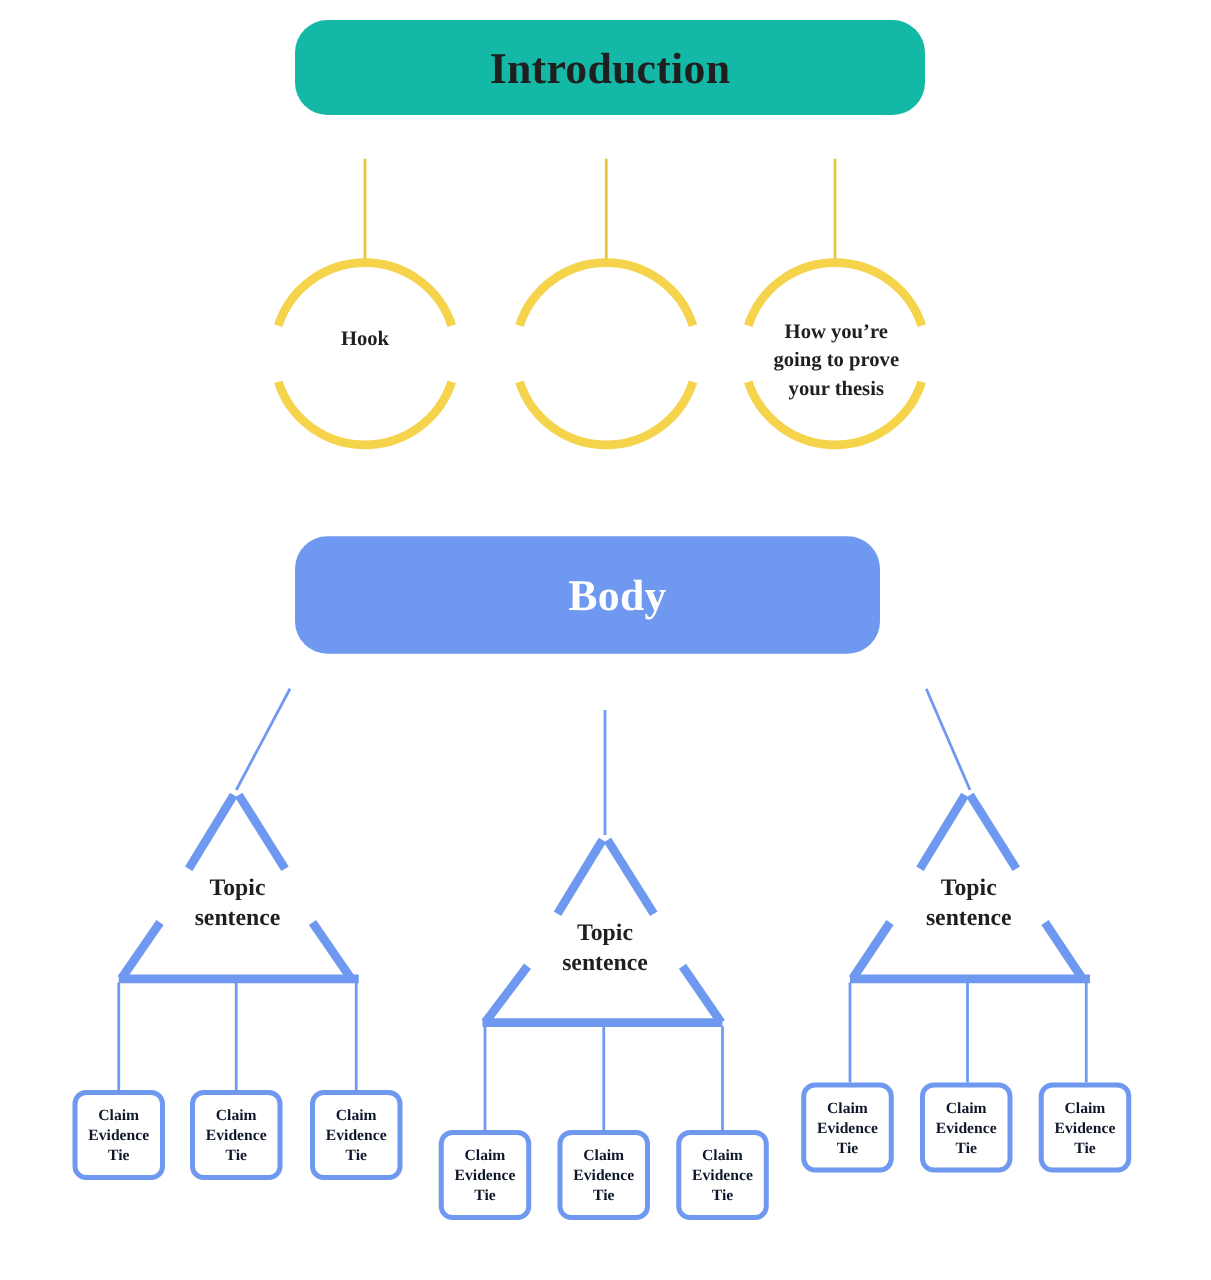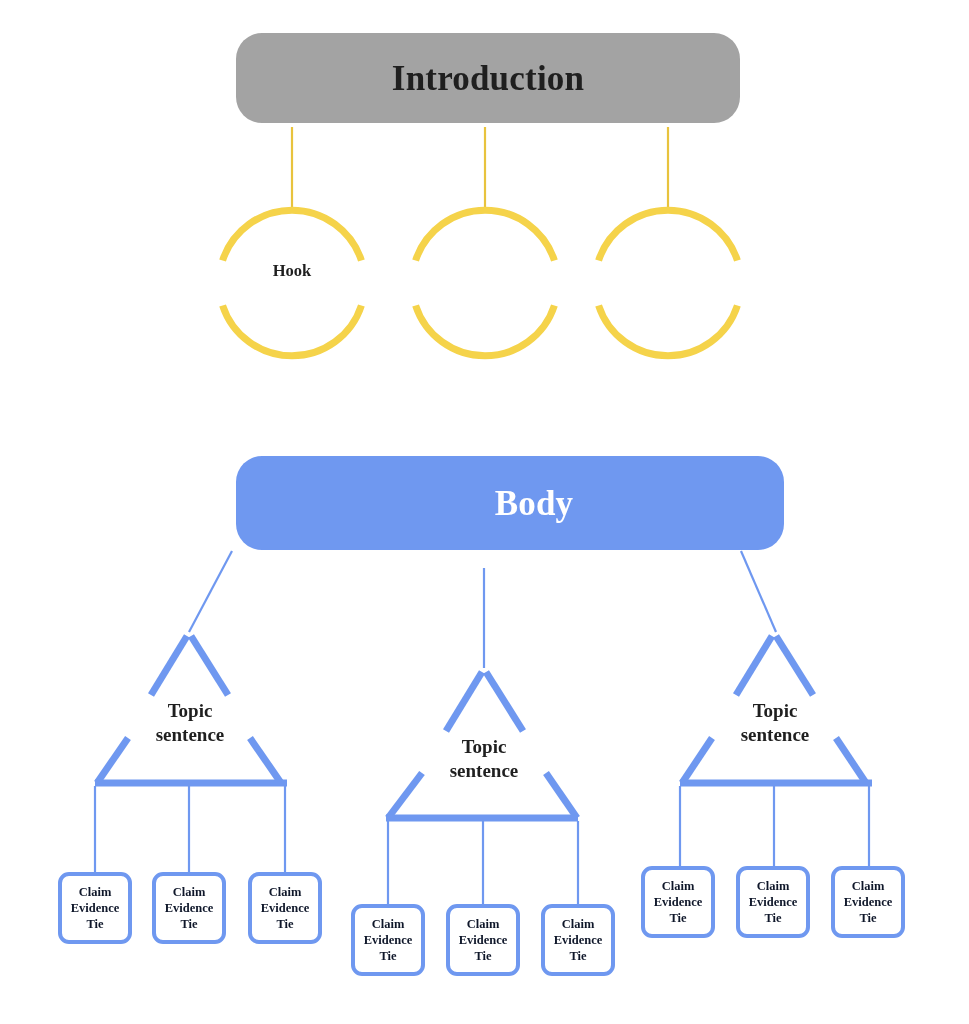--- a/index.html
+++ b/index.html
@@ -36,33 +36,33 @@
     border-radius: 26px;
     box-sizing: border-box;
   }
   .banner-label {
     font-weight: bold;
     letter-spacing: 0.2px;
     line-height: 1;
   }
   #intro-banner {
     left: 236px;
-    top: 33px;
+    top: 16px;
     width: 504px;
-    height: 90px;
-    background: #a3a3a3;
+    height: 76px;
+    background: #14b8a6;
   }
   #intro-banner .banner-label {
     font-size: 35px;
     color: #1f1f1f;
   }
   #body-banner {
     left: 236px;
-    top: 456px;
-    width: 548px;
+    top: 429px;
+    width: 468px;
     height: 94px;
     background: #6F98F0;
     padding-left: 48px;
   }
   #body-banner .banner-label {
     font-size: 35px;
     color: #ffffff;
   }
 
   
@@ -194,20 +194,25 @@
 
   <div class="banner" id="intro-banner">
     <span class="banner-label">Introduction</span>
   </div>
 
   <div class="circle-label" style="left:292px; top:271px;">
     <div>Hook</div>
   </div>
 
 
+  <div class="circle-label" style="left:669px; top:288px; width:140px;">
+    <div>How you’re</div>
+    <div>going to prove</div>
+    <div>your thesis</div>
+  </div>
 
   <div class="banner" id="body-banner">
     <span class="banner-label">Body</span>
   </div>
 
   <div class="triangle-label" style="left:190px; top:723px;">
     <div>Topic</div>
     <div>sentence</div>
   </div>
 

